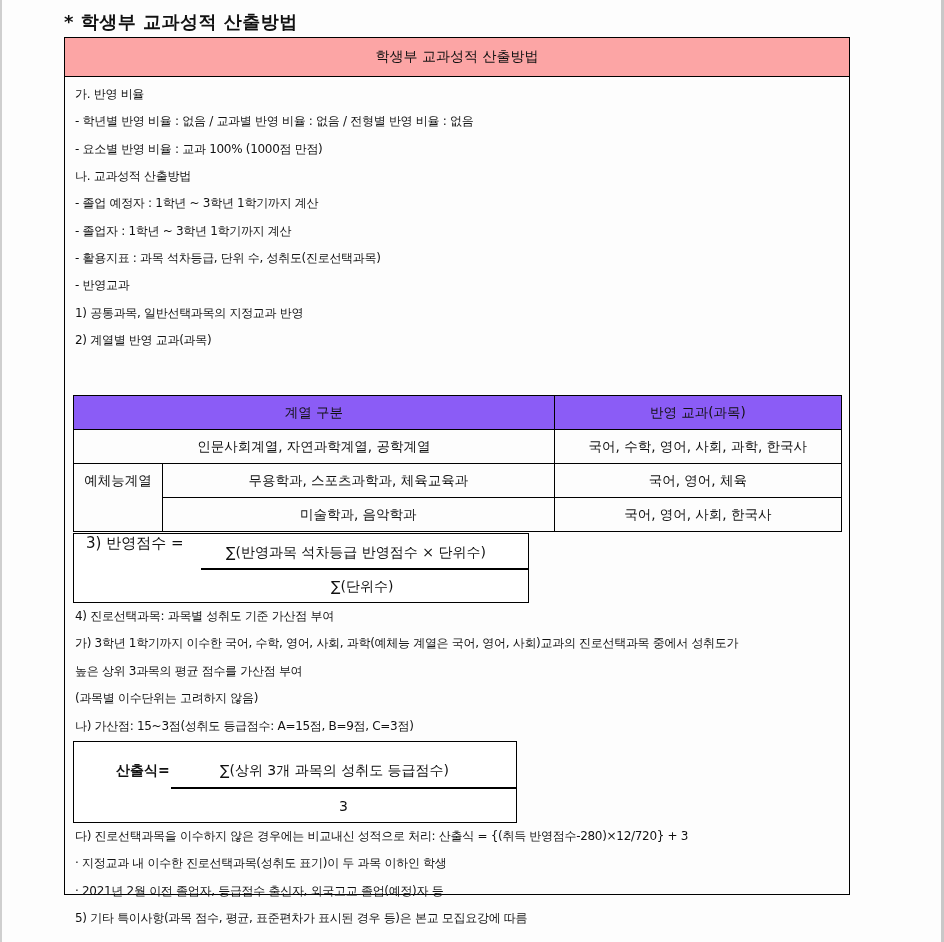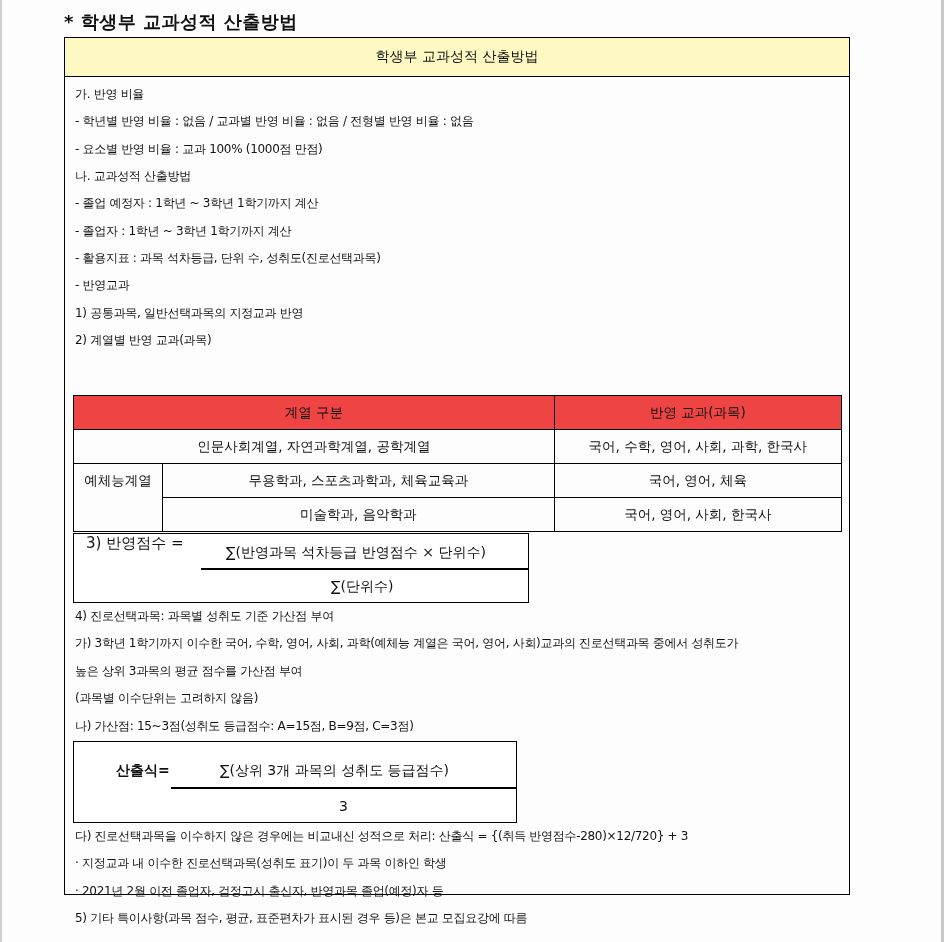--- a/index.html
+++ b/index.html
@@ -14,38 +14,38 @@
   .edge-right { position: absolute; left: 941px; top: 0; width: 3px; height: 942px; background: #c8c8c8; }
   .page-title {
     position: absolute; left: 64px; top: 10px;
     font-size: 18px; font-weight: bold; letter-spacing: 0.5px;
   }
   .outer {
     position: absolute; left: 64px; top: 37px; width: 786px; height: 858px;
     border: 1.5px solid #000; box-sizing: border-box;
   }
   .outer-head {
-    height: 38px; background: #fef9c3; border-bottom: 1.5px solid #000;
+    height: 38px; background: #fca5a5; border-bottom: 1.5px solid #000;
     display: flex; align-items: center; justify-content: center;
     font-size: 14px;
   }
   .body { position: relative; }
   .line {
     position: absolute; left: 10px; font-size: 12px; white-space: nowrap;
     letter-spacing: -0.3px;
   }
   table.grid {
     position: absolute; left: 8px; top: 318px; width: 769px;
     border-collapse: collapse; font-size: 13.5px;
   }
   table.grid td, table.grid th {
     border: 1px solid #000; text-align: center; font-weight: normal;
     padding: 0;
   }
-  table.grid th { background: #ef4444; height: 33px; margin-top: 28px; }
+  table.grid th { background: #8b5cf6; height: 33px; margin-top: 28px; }
   table.grid td { height: 33px; }
   .formula-box {
     position: absolute; border: 1.3px solid #000; box-sizing: border-box; background: #fff;
   }
   .f1 { left: 8px; top: 456px; width: 456px; height: 70px; }
   .f2 { left: 8px; top: 664px; width: 444px; height: 82px; }
   .fl { position: absolute; font-size: 14px; white-space: nowrap; }
   .bar { position: absolute; height: 2px; background: #000; }
 </style>
 </head>
@@ -107,16 +107,16 @@
 
     <div class="formula-box f2">
       <div class="fl" style="left:42px; top:20px; font-weight:bold">산출식=</div>
       <div class="fl" style="left:146px; top:20px">∑(상위 3개 과목의 성취도 등급점수)</div>
       <div class="bar" style="left:97px; top:45px; width:346px"></div>
       <div class="fl" style="left:265px; top:56px">3</div>
     </div>
 
     <div class="line" style="top:751px">다) 진로선택과목을 이수하지 않은 경우에는 비교내신 성적으로 처리: 산출식 = {(취득 반영점수-280)×12/720} + 3</div>
     <div class="line" style="top:778px">· 지정교과 내 이수한 진로선택과목(성취도 표기)이 두 과목 이하인 학생</div>
-    <div class="line" style="top:806px">· 2021년 2월 이전 졸업자, 검정고시 출신자, 반영과목 졸업(예정)자 등</div>
+    <div class="line" style="top:806px">· 2021년 2월 이전 졸업자, 등급점수 출신자, 외국고교 졸업(예정)자 등</div>
     <div class="line" style="top:833px">5) 기타 특이사항(과목 점수, 평균, 표준편차가 표시된 경우 등)은 본교 모집요강에 따름</div>
   </div>
 </div>
 
 </body></html>

